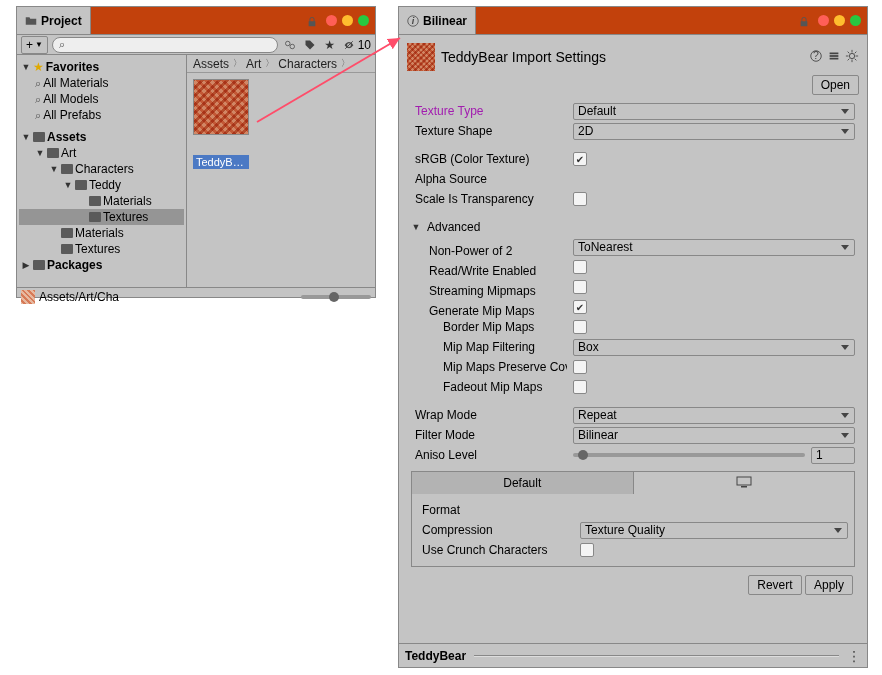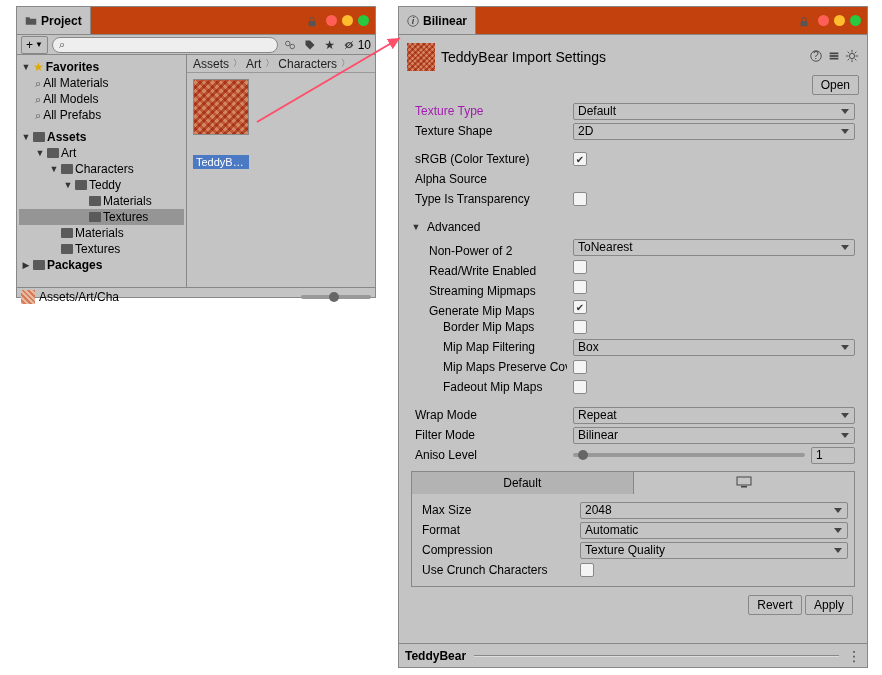--- a/index.html
+++ b/index.html
@@ -310,21 +310,21 @@
       </div>
       <div class="section-gap"></div>
       <div class="row">
         <div class="label">sRGB (Color Texture)</div>
         <div class="chk on"></div>
       </div>
       <div class="row">
         <div class="label">Alpha Source</div>
       </div>
       <div class="row">
-        <div class="label">Type Is Transparency</div>
+        <div class="label">Scale Is Transparency</div>
         <div class="chk"></div>
       </div>
       <div class="section-gap"></div>
 
       <div class="row">
         <span class="tw">▼</span>
         <div class="label adv" style="width:auto;">Advanced</div>
       </div>
       <div class="row">
         <div class="label l1">Non-Power of 2</div>
@@ -395,30 +395,21 @@
             </div>
           <div class="ptab">
             <span><svg width="16" height="12" viewBox="0 0 16 12">
                   <rect x="1" y="1" width="14" height="8" fill="none" stroke="#444"></rect>
                   <rect x="5" y="10" width="6" height="1.5" fill="#444"></rect>
                 </svg></span>
           </div>
         </div>
         <div class="platform-body">
           <div class="row">
-            <div class="label">Max Size</div>
-            <div class="select">
-                <span>2048</span>
-              </div>
-          </div>
-          <div class="row">
             <div class="label">Format</div>
-            <div class="select">
-                <span>Automatic</span>
-              </div>
           </div>
           <div class="row">
             <div class="label">Compression</div>
             <div class="select">
                 <span>Texture Quality</span>
               </div>
           </div>
           <div class="row">
             <div class="label">Use Crunch Characters</div>
             <div class="chk"></div>

